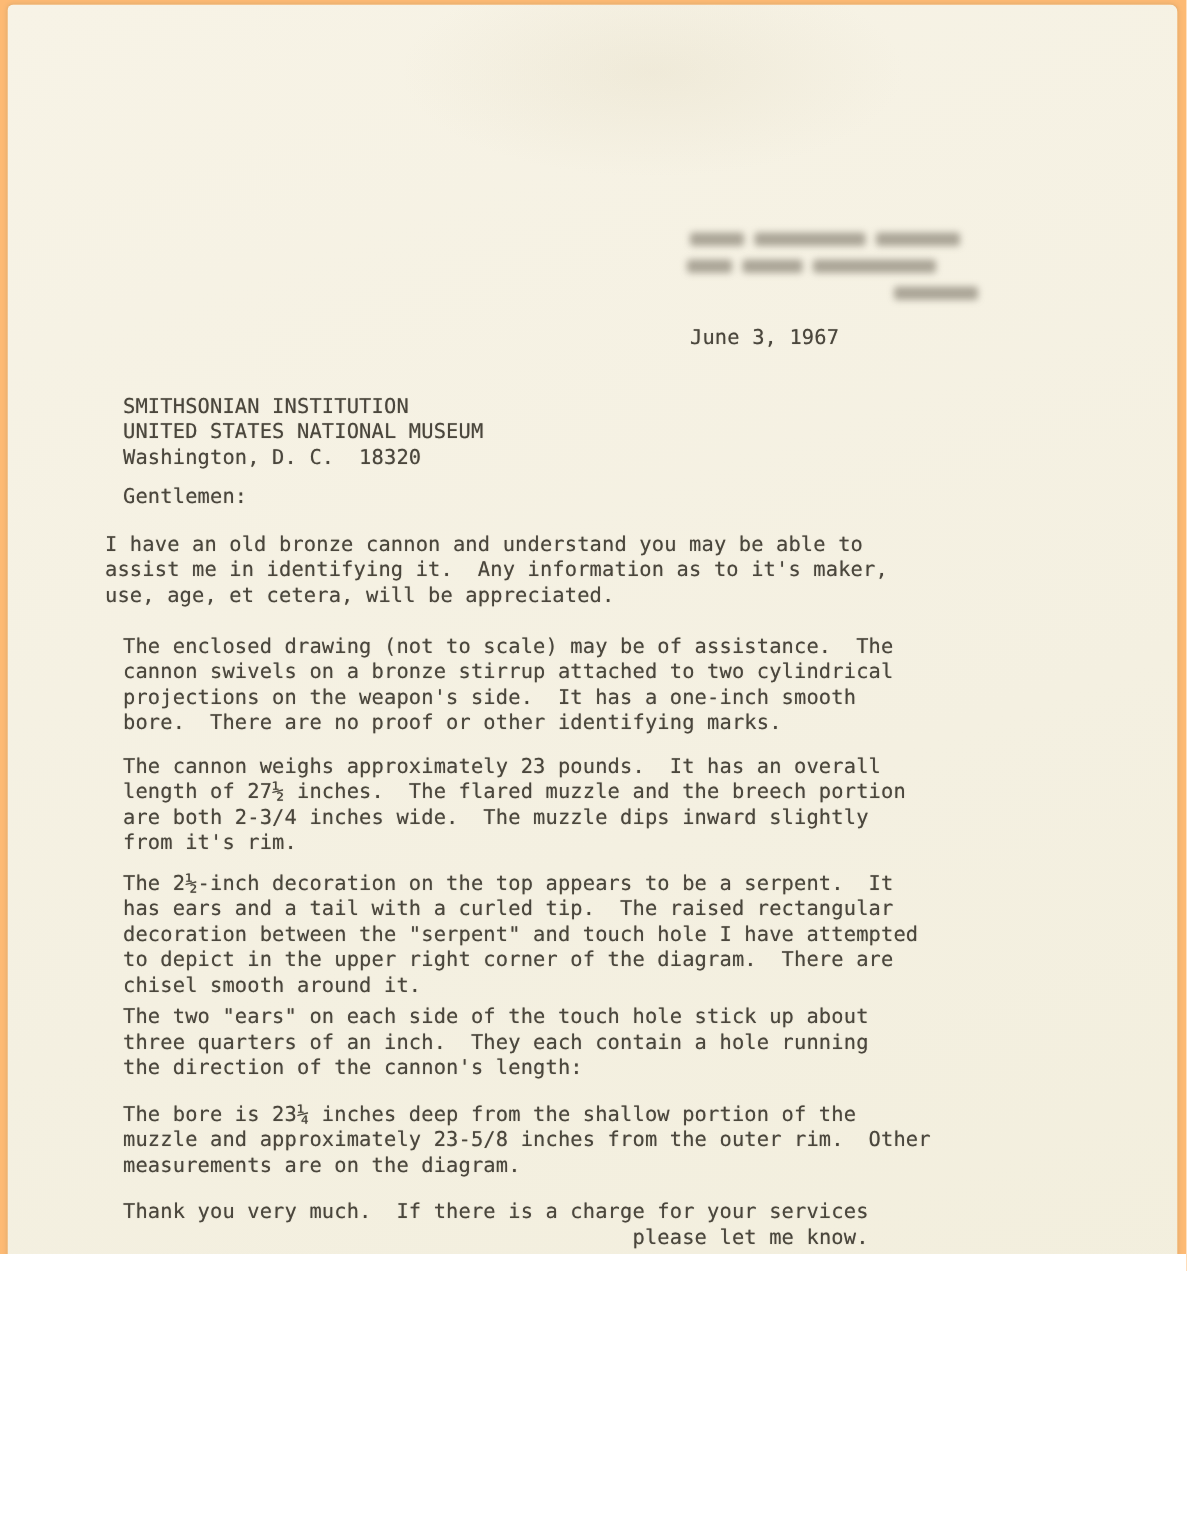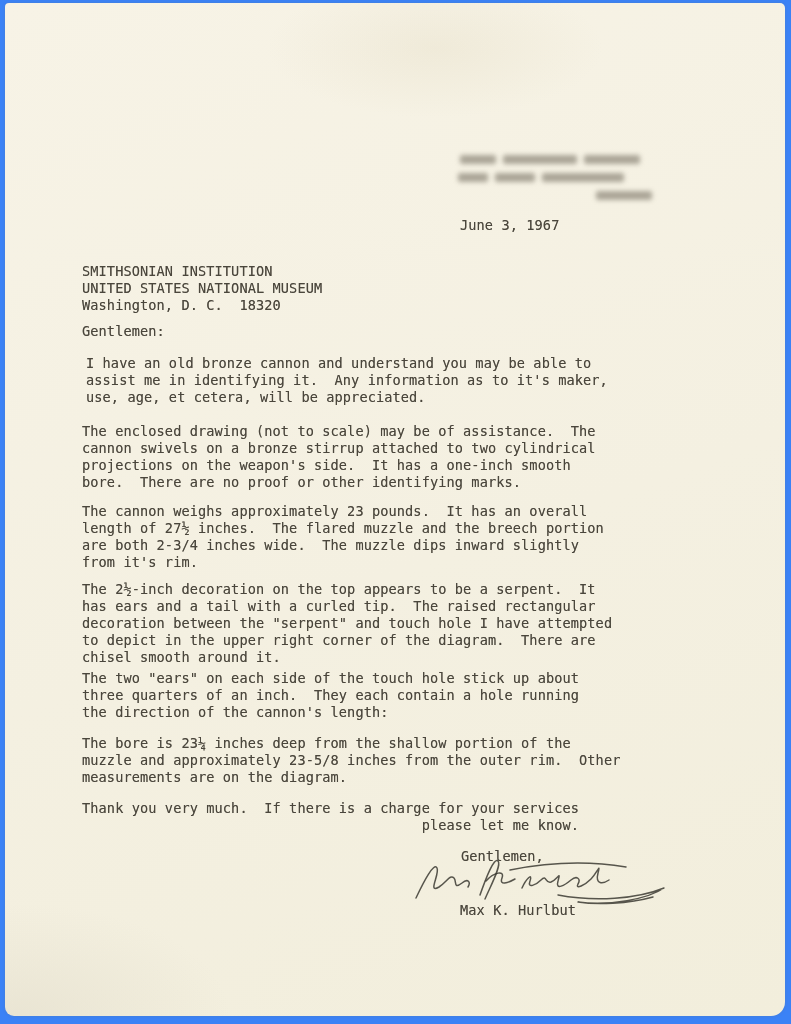--- a/index.html
+++ b/index.html
@@ -4,22 +4,22 @@
 <style>
   html, body {
     margin: 0;
     padding: 0;
     background: #ffffff;
     font-family: "DejaVu Sans Mono", "Liberation Mono", monospace;
   }
   .scan {
     position: relative;
     width: 791px;
-    height: 1024px;
-    background: #3b82f6;
+    height: 836px;
+    background: #fdba74;
     overflow: hidden;
   }
   .paper {
     position: absolute;
     left: 5px;
     top: 3px;
     width: 780px;
     height: 1013px;
     background:
       radial-gradient(240px 100px at 430px 45px, rgba(216,206,176,0.22), transparent 70%),
@@ -95,21 +95,21 @@
     </div>
 
     <div class="typewritten" style="left:455px; top:214px;">June 3, 1967</div>
 
     <div class="typewritten" style="left:77px; top:260px;">SMITHSONIAN INSTITUTION
 UNITED STATES NATIONAL MUSEUM
 Washington, D. C.  18320</div>
 
     <div class="typewritten" style="left:77px; top:320px;">Gentlemen:</div>
 
-    <div class="typewritten" style="left:81px; top:352px;">I have an old bronze cannon and understand you may be able to
+    <div class="typewritten" style="left:65px; top:352px;">I have an old bronze cannon and understand you may be able to
 assist me in identifying it.  Any information as to it's maker,
 use, age, et cetera, will be appreciated.</div>
     <div class="typewritten" style="left:77px; top:420px;">The enclosed drawing (not to scale) may be of assistance.  The
 cannon swivels on a bronze stirrup attached to two cylindrical
 projections on the weapon's side.  It has a one-inch smooth
 bore.  There are no proof or other identifying marks.</div>
     <div class="typewritten" style="left:77px; top:500px;">The cannon weighs approximately 23 pounds.  It has an overall
 length of 27½ inches.  The flared muzzle and the breech portion
 are both 2-3/4 inches wide.  The muzzle dips inward slightly
 from it's rim.</div>

